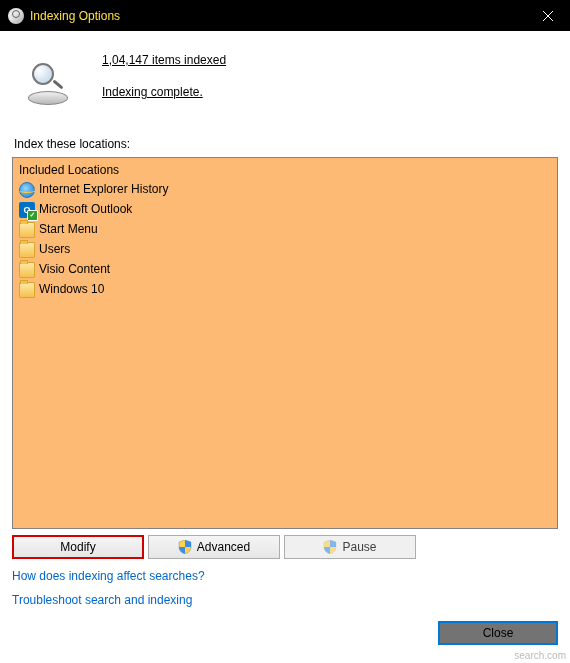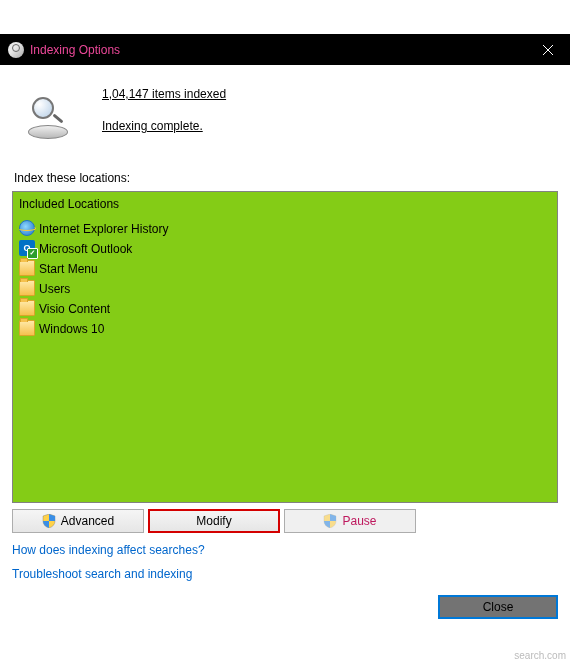--- a/index.html
+++ b/index.html
@@ -7,26 +7,25 @@
       width: 570px;
       height: 663px;
       font-family: 'Segoe UI', Tahoma, sans-serif;
       font-size: 12px;
       background: #fff;
       overflow: hidden;
     }
     .titlebar {
       height: 31px;
       background: #000;
-      color: #ec4899;
+      color: #fde047;
       display: flex;
       align-items: center;
       padding-left: 8px;
       position: relative;
-      margin-top: 34px;
     }
     .titlebar-icon {
       width: 16px;
       height: 16px;
       margin-right: 6px;
       background: linear-gradient(135deg, #e8e8e8 40%, #a8a8a8 100%);
       border-radius: 50%;
       position: relative;
     }
     .titlebar-icon::after {
@@ -87,38 +86,38 @@
       width: 12px; height: 3px;
       background: #666;
       transform: rotate(40deg);
       border-radius: 2px;
     }
     .status-text { padding-top: 10px; text-decoration: underline; }
     .status-line1 { margin-bottom: 18px; }
     .section-label { margin: 2px 0 6px 2px; }
     .locations-box {
       border: 1px solid #828282;
-      height: 312px;
-      display: flex;
-      background: #84cc16;
+      height: 372px;
+      display: flex;
+      background: #fdba74;
     }
     .col {
       padding: 4px 6px 4px 6px;
       overflow: hidden;
     }
     .col-left { width: 265px; border-right: none; }
     .col-right { flex: 1; }
     .col-header {
       font-size: 12px;
       margin-bottom: 4px;
       padding: 1px 0;
     }
     .loc-row {
       display: flex;
-      align-items: flex-end;
+      align-items: flex-start;
       height: 20px;
       gap: 4px;
     }
     .loc-icon {
       width: 16px; height: 16px;
       flex-shrink: 0;
     }
     .folder-icon {
       background: linear-gradient(180deg, #ffe9a8 0%, #f5c14e 100%);
       border: 1px solid #d9a52a;
@@ -194,21 +193,21 @@
       display: flex;
       align-items: center;
       justify-content: center;
       gap: 5px;
       font-family: inherit;
       font-size: 12px;
       cursor: default;
     }
     .btn-modify { border: 2px solid #d40000; }
     .btn-disabled {
-      color: #be185d;
+      color: #404040;
       background: #f0f0f0;
     }
     .shield {
       width: 14px; height: 14px;
     }
     .links {
       margin-top: 10px;
     }
     .link {
       color: #0066cc;
@@ -293,30 +292,30 @@
         <span>Visio Content</span>
       </div>
       <div class="loc-row">
         <span class="loc-icon folder-icon"></span>
         <span>Windows 10</span>
       </div>
     </div>
   </div>
 
   <div class="button-row">
+    <button class="btn btn-modify">
+      <span>Modify</span>
+    </button>
     <button class="btn">
       <svg class="shield" viewBox="0 0 14 14">
         <path d="M7 0 L13 2 L13 7 Q13 12 7 14 Q1 12 1 7 L1 2 Z" fill="#ffd24a" stroke="#555" stroke-width="0.3"></path>
         <path d="M7 0 L13 2 L13 7 L7 7 Z" fill="#3a8ee6"></path>
         <path d="M1 7 L7 7 L7 14 Q1 12 1 7 Z" fill="#3a8ee6"></path>
       </svg>
       <span>Advanced</span>
-    </button>
-    <button class="btn btn-modify">
-      <span>Modify</span>
     </button>
     <button class="btn btn-disabled">
       <svg class="shield" viewBox="0 0 14 14" style="opacity:0.6">
         <path d="M7 0 L13 2 L13 7 Q13 12 7 14 Q1 12 1 7 L1 2 Z" fill="#ffd24a" stroke="#888" stroke-width="0.3"></path>
         <path d="M7 0 L13 2 L13 7 L7 7 Z" fill="#3a8ee6"></path>
         <path d="M1 7 L7 7 L7 14 Q1 12 1 7 Z" fill="#3a8ee6"></path>
       </svg>
       <span>Pause</span>
     </button>
   </div>

